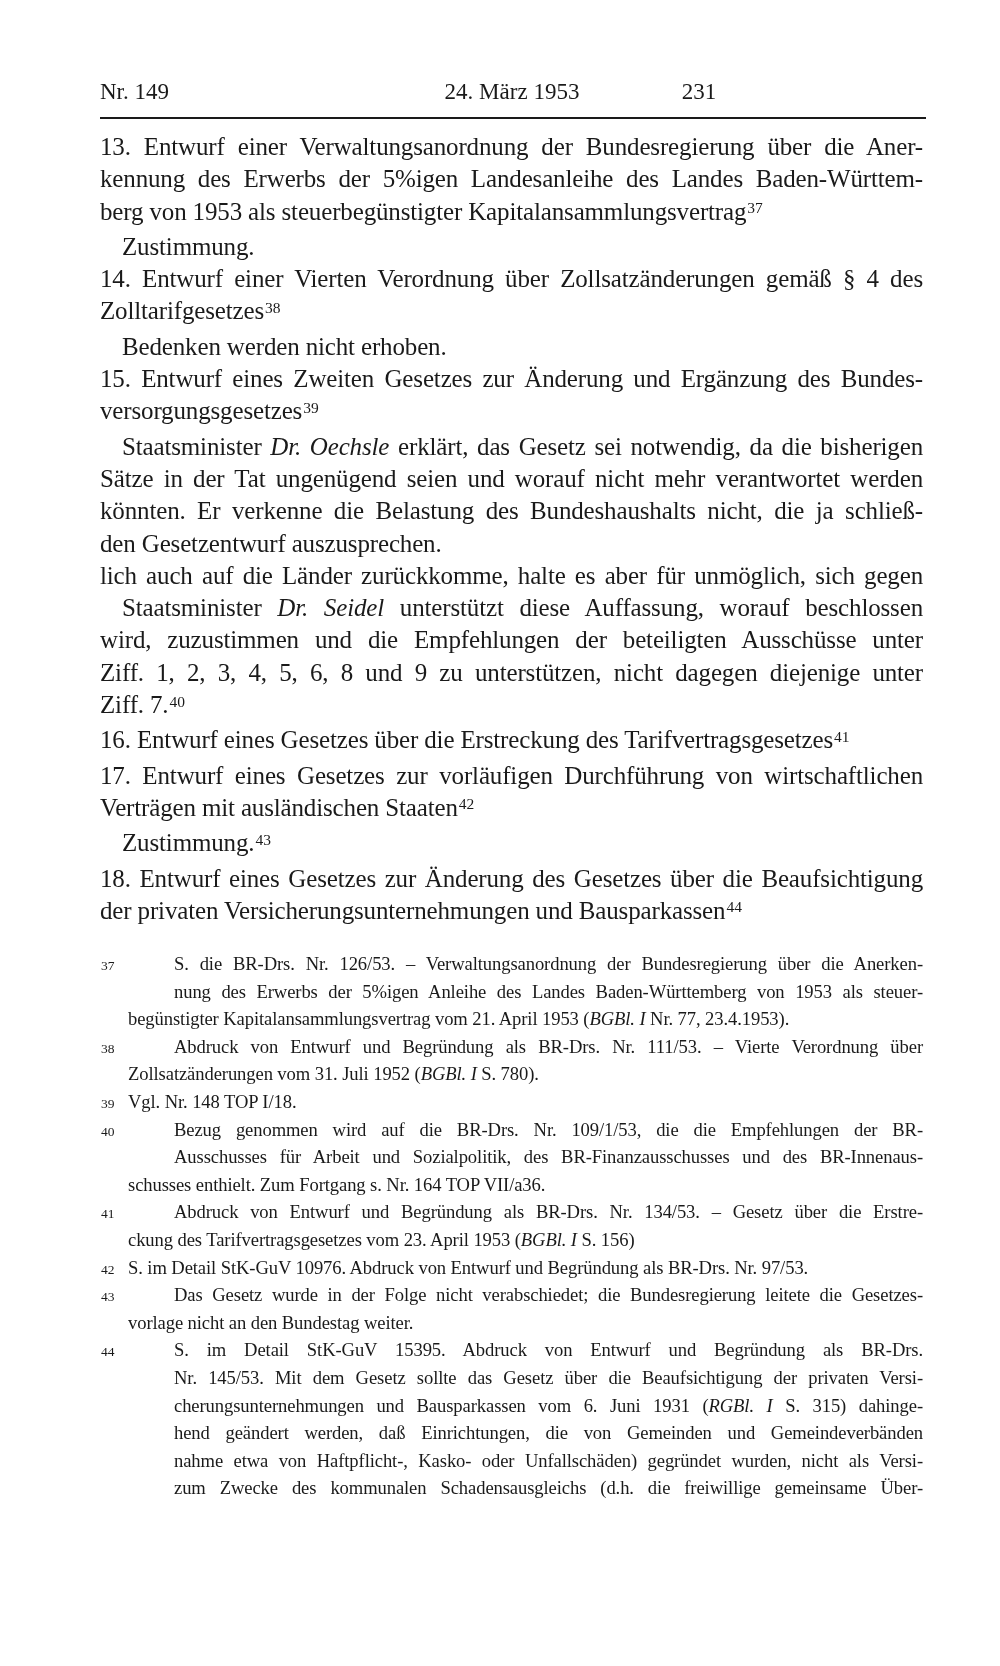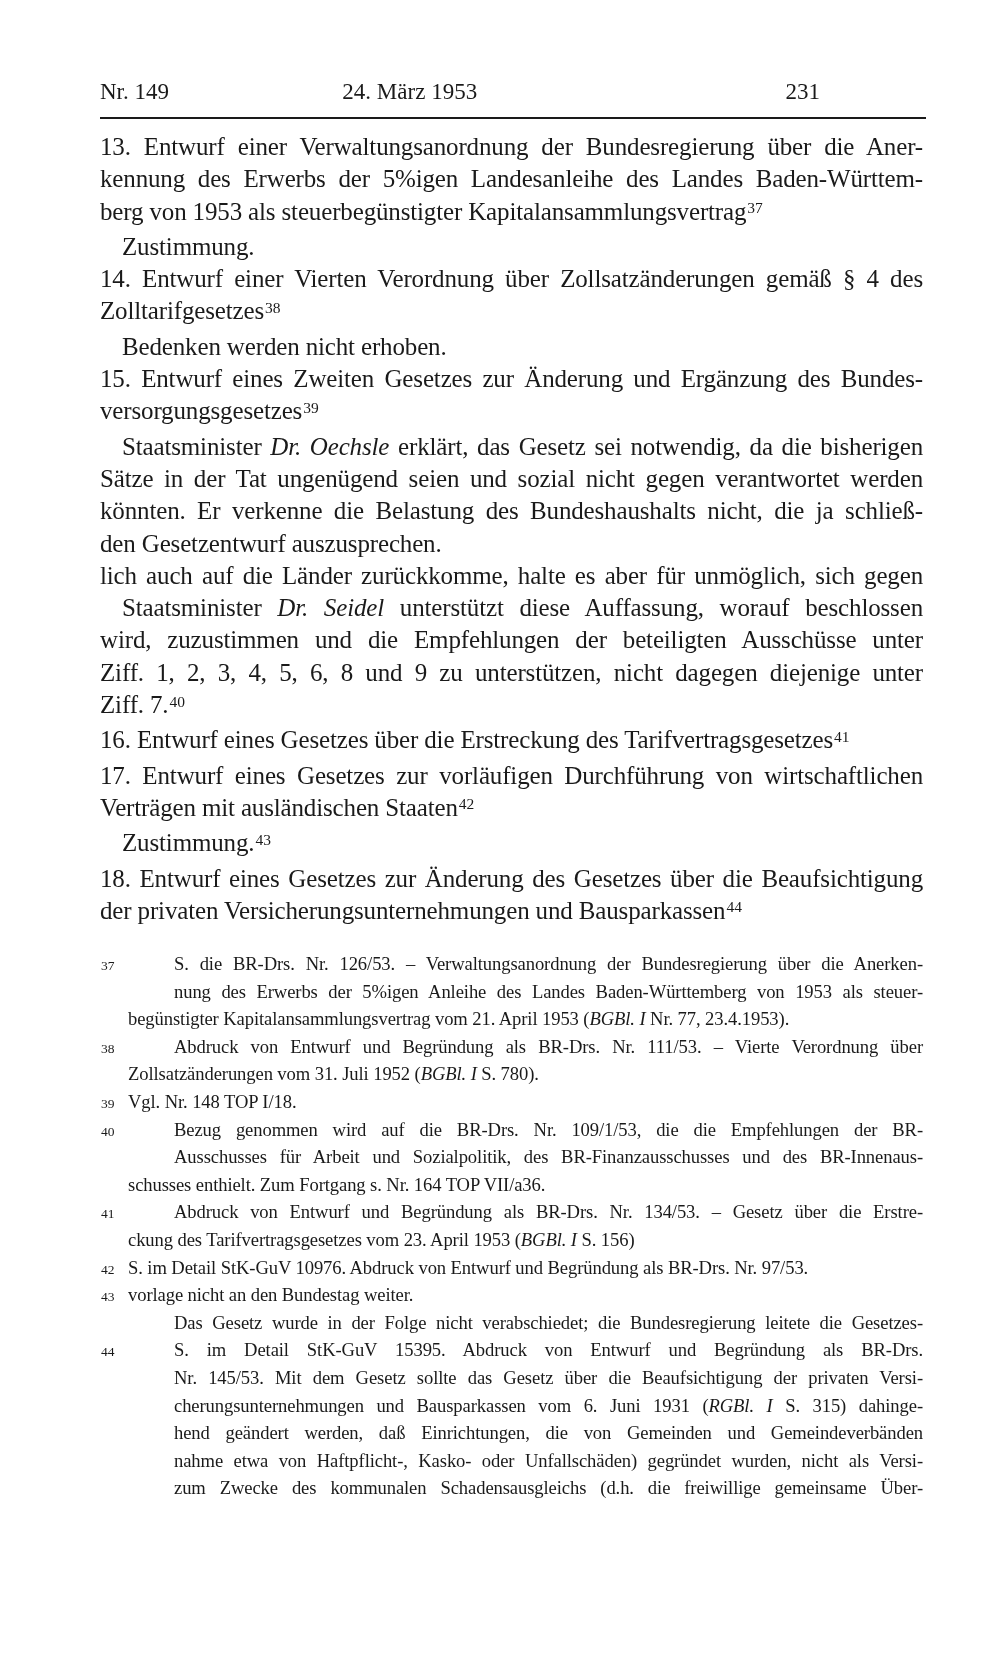--- a/index.html
+++ b/index.html
@@ -8,22 +8,22 @@
     background:var(--page-bg,#ffffff);
     color:var(--ink,#1a1a1a);
     font-family:"Liberation Serif", serif;
     overflow:hidden;
   }
   .header {
     position:absolute; top:78px; left:100px; width:824px;
     display:flex; font-size:23px; line-height:28px;
   }
   .h-left  { flex:1; text-align:left; }
-  .h-center{ flex:1.4; text-align:left; }
-  .h-right { flex:1; text-align:center; }
+  .h-center{ flex:1.4; text-align:center; }
+  .h-right { flex:1; text-align:left; }
   .rule {
     position:absolute; top:117px; left:100px; width:826px; height:2px;
     background:var(--ink,#1a1a1a);
   }
   .body-text {
     position:absolute; top:131px; left:100px; width:823px;
     font-size:25px; line-height:32.3px; letter-spacing:-0.15px;
   }
   .line { white-space:normal; }
   .line.j { text-align:justify; text-align-last:justify; }
@@ -57,21 +57,21 @@
       <div class="line j"><span>13. Entwurf einer Verwaltungsanordnung der Bundesregierung über die Aner-</span></div>
       <div class="line j"><span>kennung des Erwerbs der 5%igen Landesanleihe des Landes Baden-Württem-</span></div>
       <div class="line"><span>berg von 1953 als steuerbegünstigter Kapitalansammlungsvertrag</span><span class="sup">37</span></div>
       <div class="line ind"><span>Zustimmung.</span></div>
       <div class="line j"><span>14. Entwurf einer Vierten Verordnung über Zollsatzänderungen gemäß § 4 des</span></div>
       <div class="line"><span>Zolltarifgesetzes</span><span class="sup">38</span></div>
       <div class="line ind"><span>Bedenken werden nicht erhoben.</span></div>
       <div class="line j"><span>15. Entwurf eines Zweiten Gesetzes zur Änderung und Ergänzung des Bundes-</span></div>
       <div class="line"><span>versorgungsgesetzes</span><span class="sup">39</span></div>
       <div class="line j ind"><span>Staatsminister </span><span class="it">Dr. Oechsle</span><span> erklärt, das Gesetz sei notwendig, da die bisherigen</span></div>
-      <div class="line j"><span>Sätze in der Tat ungenügend seien und sozial nicht gegen verantwortet werden</span></div>
+      <div class="line j"><span>Sätze in der Tat ungenügend seien und worauf nicht mehr verantwortet werden</span></div>
       <div class="line j"><span>könnten. Er verkenne die Belastung des Bundeshaushalts nicht, die ja schließ-</span></div>
       <div class="line"><span>den Gesetzentwurf auszusprechen.</span></div>
       <div class="line j"><span>lich auch auf die Länder zurückkomme, halte es aber für unmöglich, sich gegen</span></div>
       <div class="line j ind"><span>Staatsminister </span><span class="it">Dr. Seidel</span><span> unterstützt diese Auffassung, worauf beschlossen</span></div>
       <div class="line j"><span>wird, zuzustimmen und die Empfehlungen der beteiligten Ausschüsse unter</span></div>
       <div class="line j"><span>Ziff. 1, 2, 3, 4, 5, 6, 8 und 9 zu unterstützen, nicht dagegen diejenige unter</span></div>
       <div class="line"><span>Ziff. 7.</span><span class="sup">40</span></div>
       <div class="line"><span>16. Entwurf eines Gesetzes über die Erstreckung des Tarifvertragsgesetzes</span><span class="sup">41</span></div>
       <div class="line j"><span>17. Entwurf eines Gesetzes zur vorläufigen Durchführung von wirtschaftlichen</span></div>
       <div class="line"><span>Verträgen mit ausländischen Staaten</span><span class="sup">42</span></div>
@@ -105,22 +105,22 @@
         <span class="fn-num">41</span>
         <div class="fn-line j"><span>Abdruck von Entwurf und Begründung als BR-Drs. Nr. 134/53. – Gesetz über die Erstre-</span></div>
         <div class="fn-line"><span>ckung des Tarifvertragsgesetzes vom 23. April 1953 (</span><span class="it">BGBl. I</span><span> S. 156)</span></div>
       </div>
       <div class="footnote">
         <span class="fn-num">42</span>
         <div class="fn-line"><span>S. im Detail StK-GuV 10976. Abdruck von Entwurf und Begründung als BR-Drs. Nr. 97/53.</span></div>
       </div>
       <div class="footnote">
         <span class="fn-num">43</span>
+        <div class="fn-line j"><span>Das Gesetz wurde in der Folge nicht verabschiedet; die Bundesregierung leitete die Gesetzes-</span></div>
         <div class="fn-line"><span>vorlage nicht an den Bundestag weiter.</span></div>
-        <div class="fn-line j"><span>Das Gesetz wurde in der Folge nicht verabschiedet; die Bundesregierung leitete die Gesetzes-</span></div>
       </div>
       <div class="footnote">
         <span class="fn-num">44</span>
         <div class="fn-line j"><span>S. im Detail StK-GuV 15395. Abdruck von Entwurf und Begründung als BR-Drs.</span></div>
         <div class="fn-line j"><span>Nr. 145/53. Mit dem Gesetz sollte das Gesetz über die Beaufsichtigung der privaten Versi-</span></div>
         <div class="fn-line j"><span>cherungsunternehmungen und Bausparkassen vom 6. Juni 1931 (</span><span class="it">RGBl. I</span><span> S. 315) dahinge-</span></div>
         <div class="fn-line j"><span>hend geändert werden, daß Einrichtungen, die von Gemeinden und Gemeindeverbänden</span></div>
         <div class="fn-line j"><span>nahme etwa von Haftpflicht-, Kasko- oder Unfallschäden) gegründet wurden, nicht als Versi-</span></div>
         <div class="fn-line j"><span>zum Zwecke des kommunalen Schadensausgleichs (d.h. die freiwillige gemeinsame Über-</span></div>
       </div>

